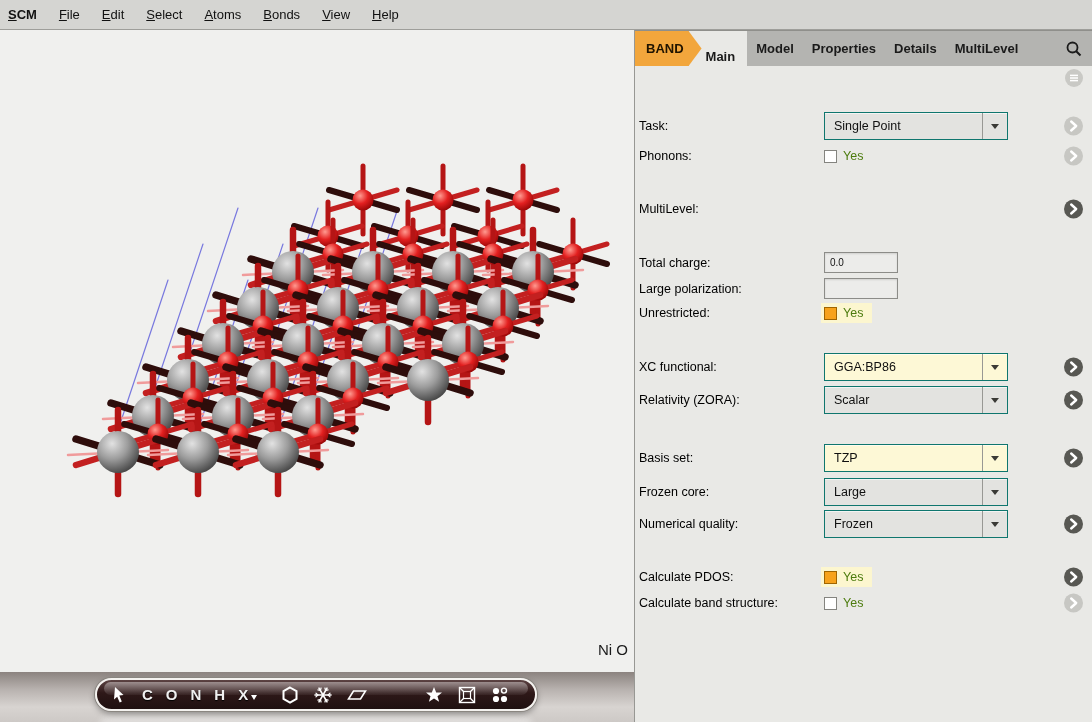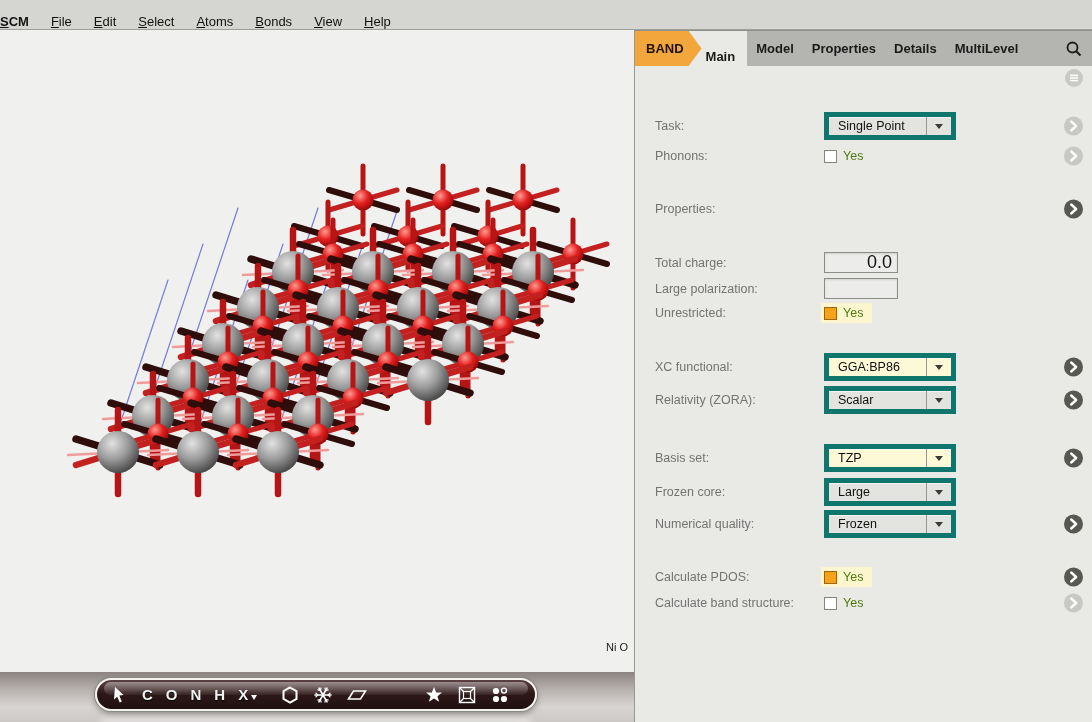--- a/index.html
+++ b/index.html
@@ -7,31 +7,31 @@
     --accent_orange:#f2a63c; --highlight_yellow:#fcf6cf; --field_yellow:#fdf8d6;
     --checkbox_on:#f7a21b;
   }
   *{box-sizing:border-box}
   html,body{margin:0;padding:0}
   body{width:1092px;height:722px;font-family:"Liberation Sans",sans-serif;background:#e9e9e6}
   #app{position:relative;width:1092px;height:722px;overflow:hidden;background:#e9e9e6}
 
   
   .menubar{position:absolute;top:0;left:0;width:1092px;height:30px;background:var(--menubar_bg);
-    border-bottom:1px solid #9e9e9a;display:flex;align-items:flex-end;}
+    border-bottom:1px solid #9e9e9a;display:flex;align-items:center;padding-left:8px}
   .menu-item{font-size:13px;color:#111;padding:0 11px;cursor:default}
   .menu-item:first-child{padding-left:0;font-weight:bold}
   .menu-item u{text-decoration:underline}
 
   
   .viewer{position:absolute;top:30px;left:0;width:635px;height:692px;background:var(--viewer_bg);
     border-right:1px solid #979793;overflow:hidden}
   .viewer-floor{position:absolute;left:0;bottom:0;width:100%;height:50px;
     background:linear-gradient(#8b837f 0%,#b8b2af 35%,#d8d4d1 70%,#cdc9c6 100%)}
-  .formula{position:absolute;top:611px;right:6px;font-size:11px;color:#1a1a1a}
+  .formula{position:absolute;top:611px;right:6px;font-size:15px;color:#1a1a1a}
 
   .atom-toolbar{position:absolute;left:95px;top:648px;width:442px;height:33px;border-radius:17px;
     background:linear-gradient(#5c4343 0%,#2e1818 45%,#1f1010 100%);
     border:2px solid #f4f2ef;box-shadow:0 0 0 1px #8a8680,0 3px 6px rgba(0,0,0,.35);
     display:flex;align-items:center;padding:0 10px}
   .atom-toolbar::before{content:"";position:absolute;left:7px;right:7px;top:2px;height:13px;border-radius:10px;
     background:linear-gradient(rgba(255,255,255,.42),rgba(255,255,255,.05));pointer-events:none}
   .pill-reflection{position:absolute;left:99px;top:686px;width:434px;height:22px;border-radius:14px;
     background:linear-gradient(rgba(255,255,255,.6),rgba(255,255,255,0));filter:blur(3px);opacity:.8}
   .tool{margin-left:13px;display:flex;align-items:center;color:#f1f1f1;cursor:pointer;position:relative;z-index:1}
@@ -50,41 +50,41 @@
     clip-path:polygon(0 0,calc(100% - 13px) 0,100% 50%,calc(100% - 13px) 100%,0 100%)}
   .tab{display:flex;align-items:center;padding:0 9px;font-size:13px;font-weight:bold;color:#1a1a1a;cursor:pointer}
   .tab.active{background:var(--panel_bg);padding:16px 12px 0 17px;margin-left:-13px;z-index:1}
   .tab-search{margin-left:auto;display:flex;align-items:center;padding:0 8px;cursor:pointer}
 
   .hamburger-btn{position:absolute;top:39px;right:9px;width:18px;height:18px;border-radius:50%;
     background:#c9c9c5;display:flex;align-items:center;justify-content:center}
 
   .form{position:absolute;top:32px;left:0;width:100%;height:660px}
   .row{position:absolute;left:0;width:100%}
-  .lbl{position:absolute;left:20px;top:50%;transform:translateY(-50%);font-size:12.5px;color:#737373;white-space:nowrap}
+  .lbl{position:absolute;left:4px;top:50%;transform:translateY(-50%);font-size:12.5px;color:#000000;white-space:nowrap}
   .ctrl{position:absolute;left:189px;top:0;height:100%;display:flex;align-items:center}
 
   .r-task{top:50px;height:28px}   .r-phonons{top:85px;height:18px}
   .r-periodicity{top:133px;height:28px}
   .r-charge{top:190px;height:21px}.r-spin{top:216px;height:21px}
   .r-unrestricted{top:240px;height:22px}
   .r-xc{top:291px;height:28px}    .r-rel{top:324px;height:28px}
   .r-basis{top:382px;height:28px} .r-frozen{top:416px;height:28px}
   .r-num{top:448px;height:28px}
   .r-pdos{top:504px;height:22px}  .r-band{top:532px;height:18px}
 
-  .dd{width:132px;height:28px;border:5px solid #0f766e;background:#e3e3e0;display:flex;cursor:pointer;
+  .dd{width:184px;height:28px;border:1px solid #0f766e;background:#e3e3e0;display:flex;cursor:pointer;
     box-shadow:inset 0 1px 0 rgba(255,255,255,.6)}
   .dd.yellow{background:var(--field_yellow)}
   .dd-label{flex:1;display:flex;align-items:center;padding-left:9px;font-size:12.5px;color:#101010;white-space:nowrap;overflow:hidden}
   .dd-btn{width:25px;display:flex;align-items:center;justify-content:center;border-left:1px solid #989894}
   .tri{width:0;height:0;border:4px solid transparent;border-top:5px solid #3a3a36;margin-top:5px}
 
-  .tin{width:74px;height:21px;border:1px solid #8c8c88;background:#ececea;font-size:18px;color:#111;
-    text-align:right;padding:0 5px;font-family:inherit;box-shadow:inset 0 1px 2px rgba(0,0,0,.12)}
+  .tin{width:74px;height:21px;border:1px solid #8c8c88;background:#ececea;font-size:10px;color:#111;
+    padding:0 5px;font-family:inherit;box-shadow:inset 0 1px 2px rgba(0,0,0,.12)}
 
   .chipwrap{display:inline-flex;align-items:center;gap:6px;padding:3px 9px 3px 3px;margin-left:-3px}
   .chipwrap.hl{background:var(--highlight_yellow)}
   .cb{width:13px;height:13px;background:#fff;border:1px solid #84847f;display:inline-block;cursor:pointer}
   .cb.on{background:var(--checkbox_on);border-color:#a06500}
   .yes{font-size:12.5px;color:#4d7c0f}
 
   .chev{position:absolute;right:9px;top:50%;transform:translateY(-50%);width:19px;height:19px;border-radius:50%;
     background:#585853;display:flex;align-items:center;justify-content:center;cursor:pointer}
   .chev.dis{background:#c7c7c3;cursor:default}
@@ -497,21 +497,21 @@
         </span>
           </span>
         <span class="chev dis">
             <svg width="19" height="19" viewBox="0 0 19 19">
               <polyline points="7.2,5 12.2,9.5 7.2,14" fill="none" stroke="#ffffff" stroke-width="2.4" stroke-linecap="round" stroke-linejoin="round"></polyline>
             </svg>
           </span>
       </div>
 
       <div class="row r-periodicity">
-        <span class="lbl">Properties:</span>
+        <span class="lbl">MultiLevel:</span>
         <span class="chev">
             <svg width="19" height="19" viewBox="0 0 19 19">
               <polyline points="7.2,5 12.2,9.5 7.2,14" fill="none" stroke="#ffffff" stroke-width="2.4" stroke-linecap="round" stroke-linejoin="round"></polyline>
             </svg>
           </span>
       </div>
 
       <div class="row r-charge">
         <span class="lbl">Total charge:</span>
         <span class="ctrl">

